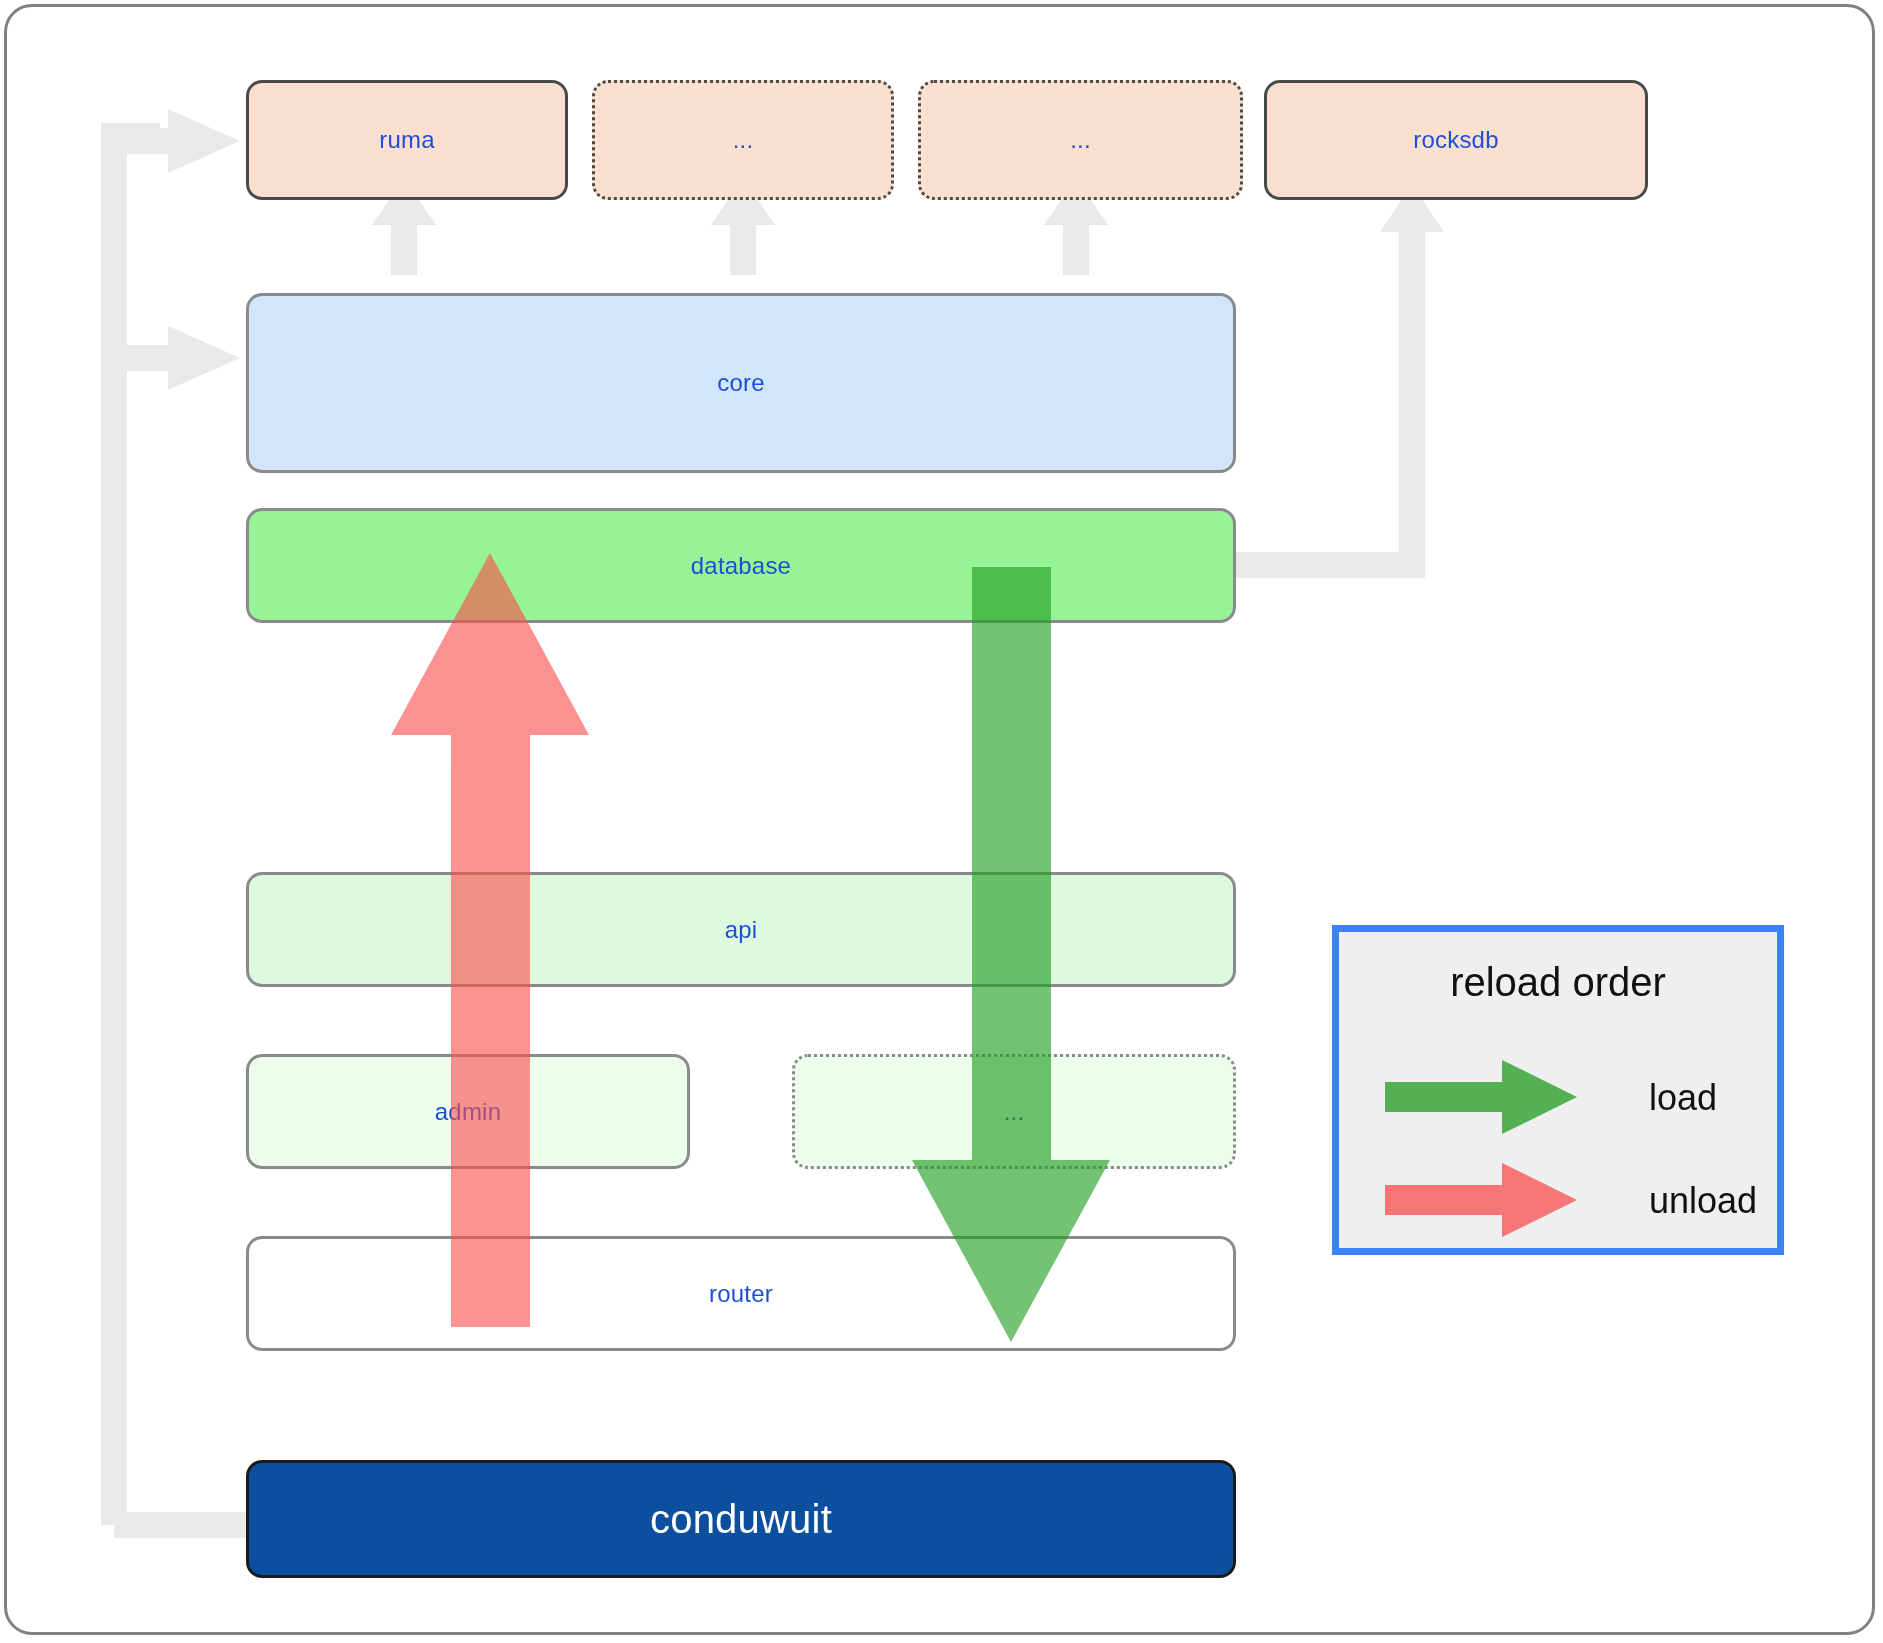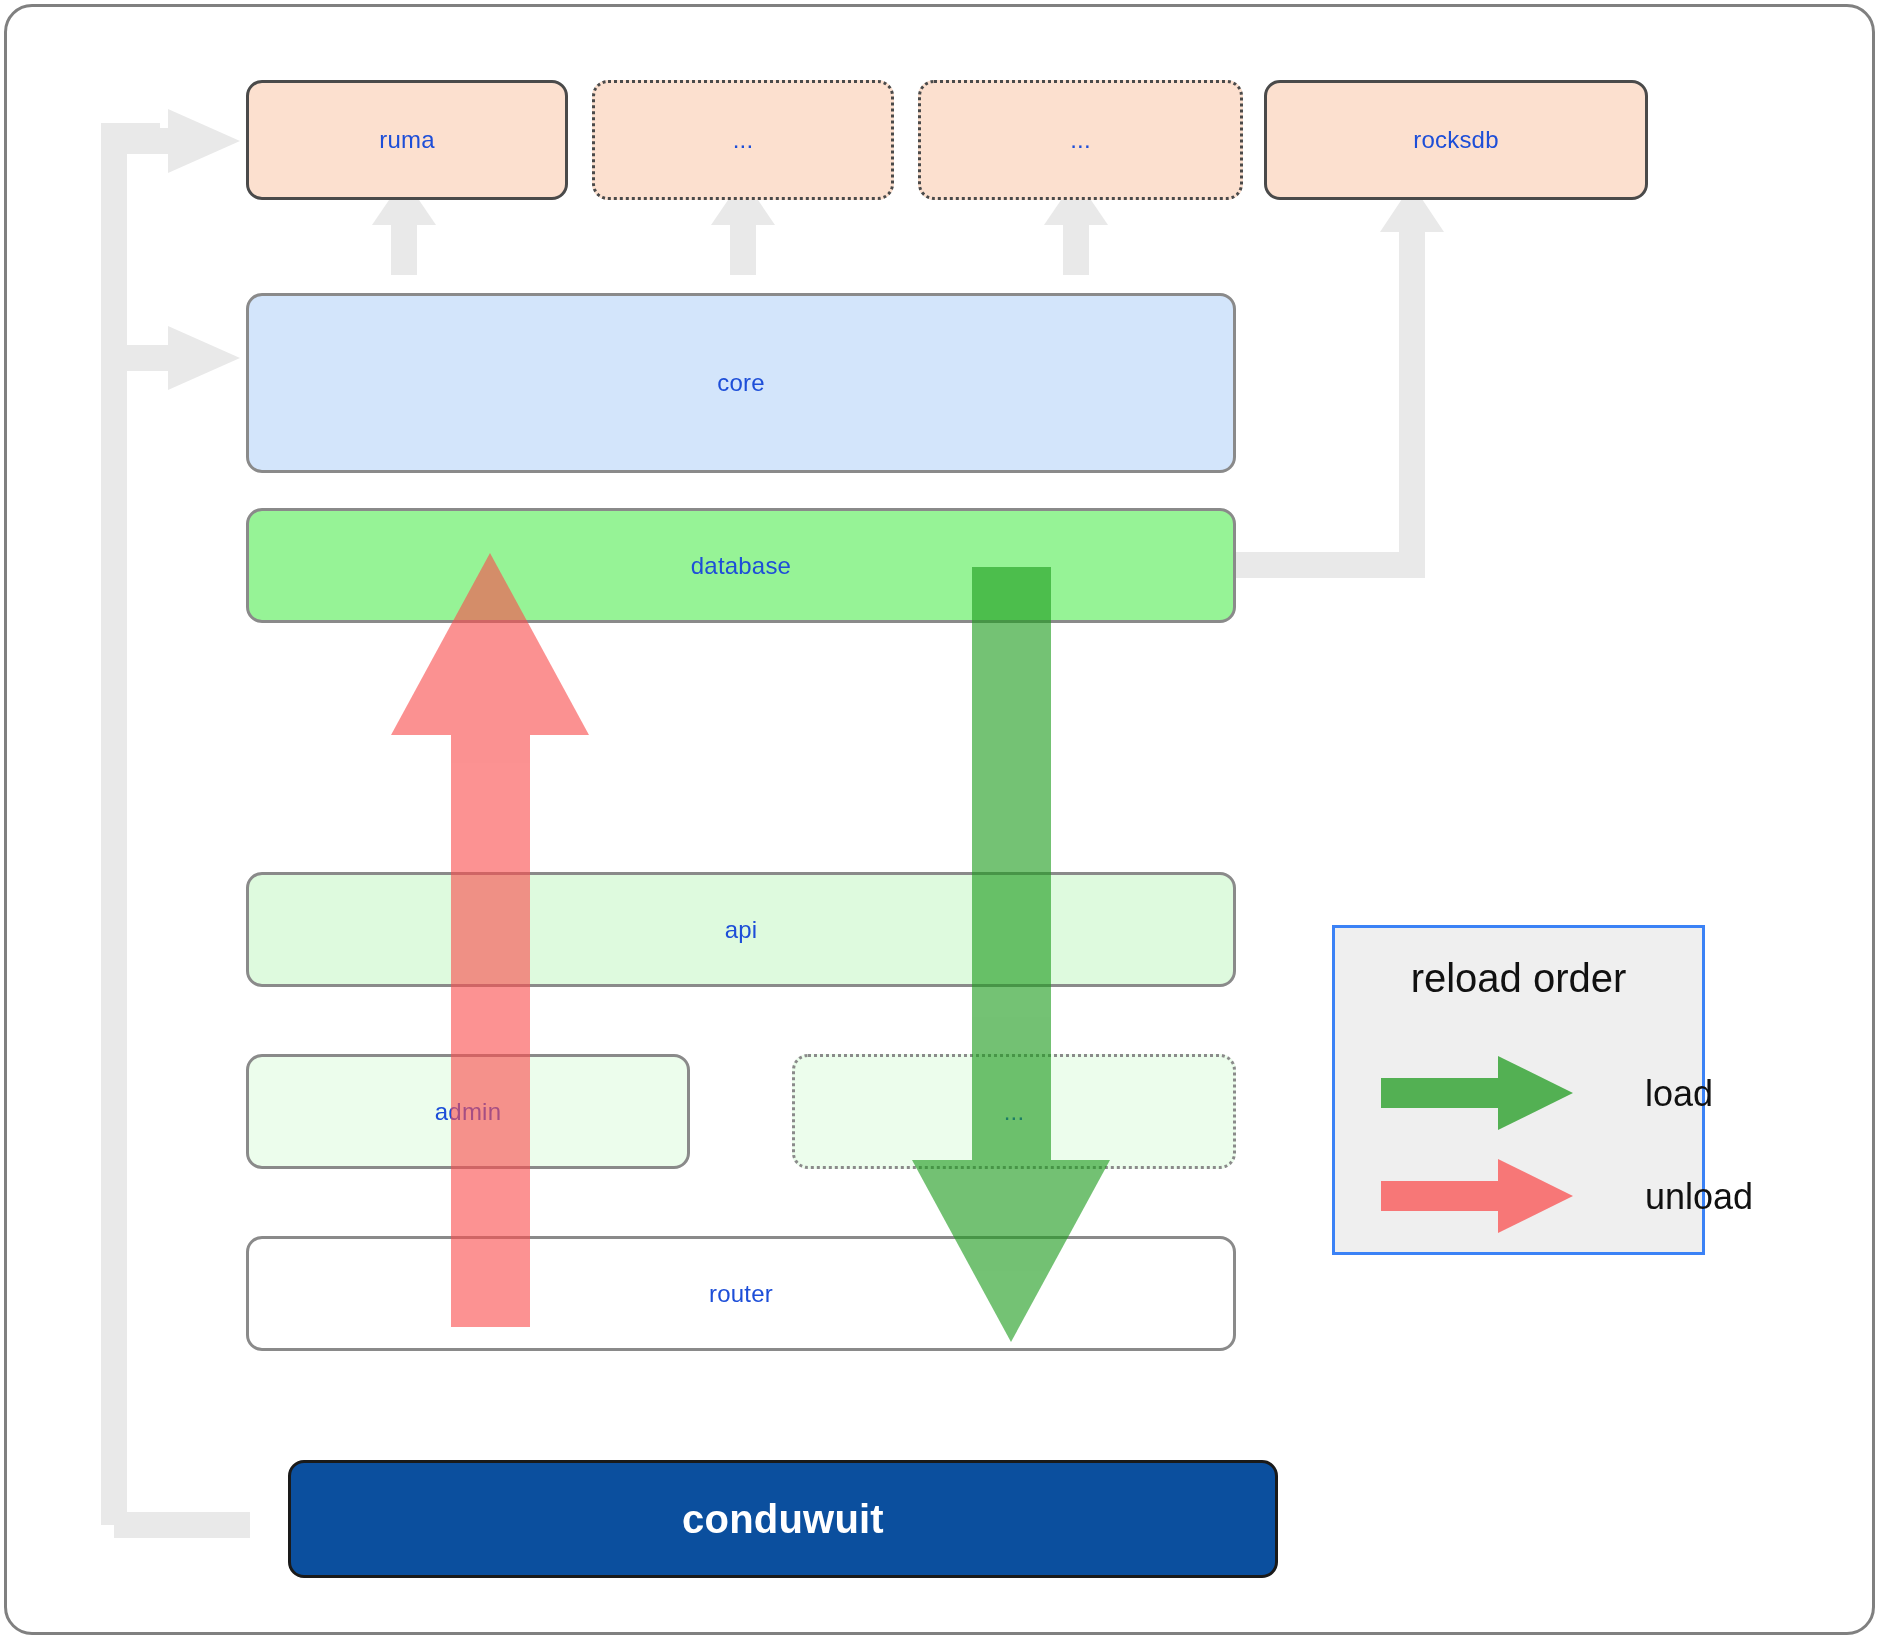--- a/index.html
+++ b/index.html
@@ -65,42 +65,41 @@
   .api-box    { background: #defade; }
   .admin-box  { background: #ecfdec; }
   .dots-box   { background: #ecfdec; }
   .router-box { background: #ffffff; text-align: center; }
 
   .root-box {
     background: #0b4f9e;
     border: 3px solid #1a1a1a;
     border-radius: 16px;
     color: #ffffff;
-    font-weight: bold;
+    font-weight: normal;
     font-size: 40px;
-    margin-left: 42px;
   }
 
   .svg-layer {
     position: absolute;
     left: 0; top: 0;
     width: 1883px;
     height: 1643px;
     pointer-events: none;
   }
 
   
   #legend {
     position: absolute;
     left: 1332px;
     top: 925px;
-    width: 373px;
+    width: 452px;
     height: 330px;
     background: #efefef;
-    border: 3px solid #3b82f6;
+    border: 7px solid #3b82f6;
     box-sizing: border-box;
   }
   #legend-title {
     position: absolute;
     top: 28px;
     left: 0;
     width: 100%;
     text-align: center;
     font-size: 40px;
     color: #111111;

